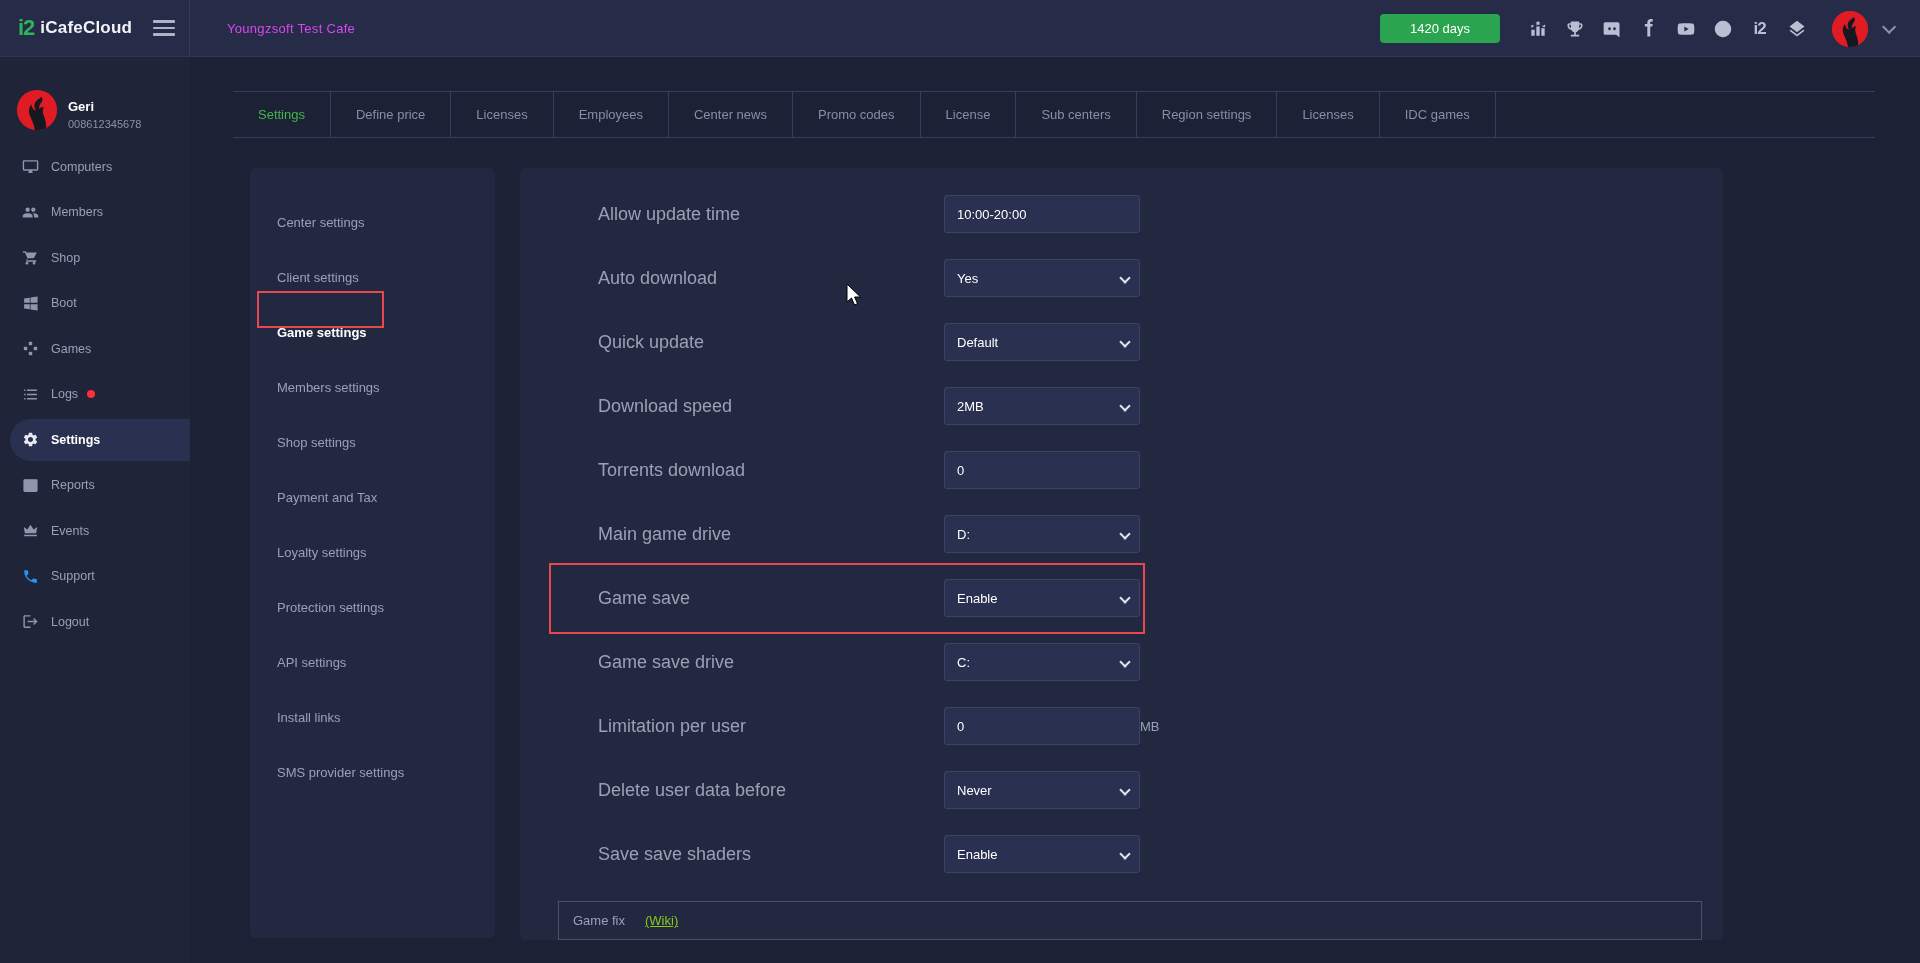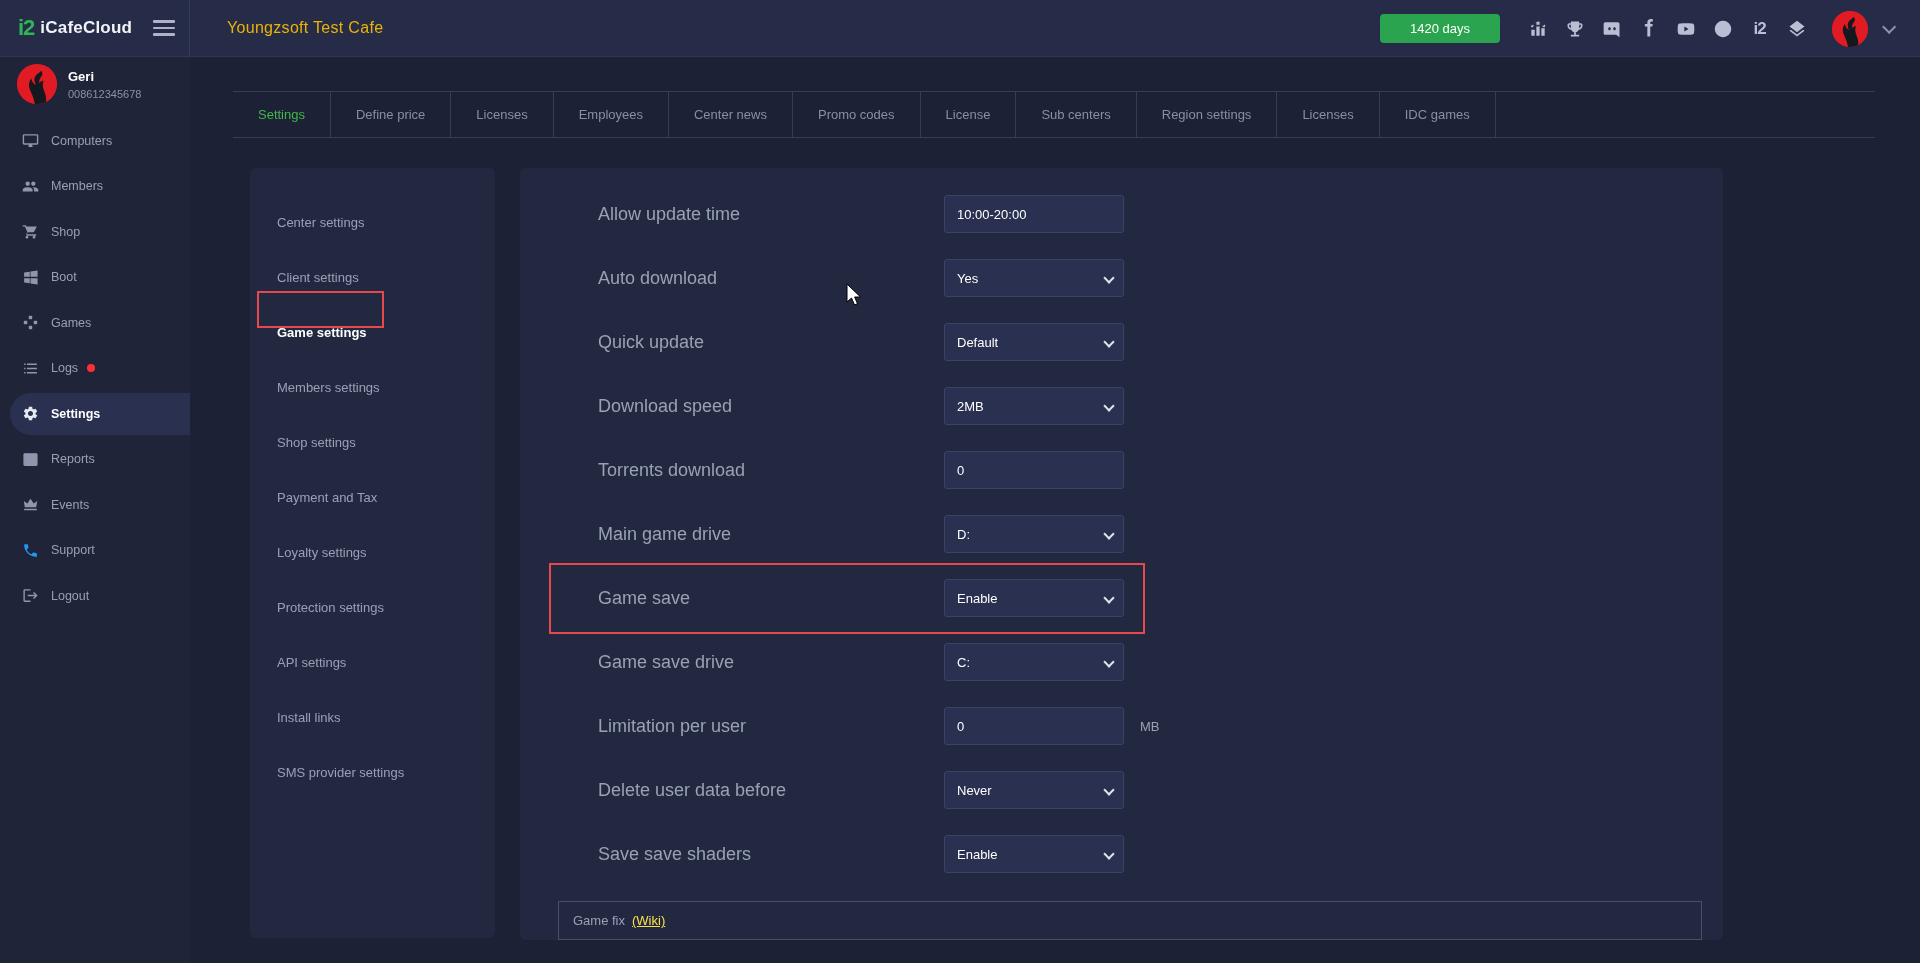--- a/index.html
+++ b/index.html
@@ -6,33 +6,33 @@
   html,body { width:1920px; height:963px; overflow:hidden; }
   body { font-family:"Liberation Sans", sans-serif; background:#1c2136; color:#fff; position:relative; }
 
   
   .topbar { position:absolute; top:0; left:0; width:1920px; height:57px; background:#262c47; border-bottom:1px solid #303654; display:flex; align-items:center; z-index:5; }
   .brand-area { width:190px; height:100%; display:flex; align-items:center; padding:0 0 0 18px; border-right:1px solid #343a5a; position:relative; }
   .logo-mark { color:#2fb457; font-weight:800; font-size:22px; letter-spacing:-1px; margin-right:6px; }
   .logo-text { color:#f2f3f8; font-weight:700; font-size:17px; letter-spacing:.2px; }
   .hamburger { position:absolute; right:14px; top:20px; width:22px; cursor:pointer; }
   .hamburger span { display:block; height:2.5px; background:#aeb3c7; margin-bottom:4px; border-radius:1px; }
-  .cafe-title { margin-left:37px; font-size:16px; color:#eab308; letter-spacing:.3px;text-align:right; }
+  .cafe-title { margin-left:37px; font-size:13px; color:#d946ef; letter-spacing:.3px;text-align:right; }
   .topbar-right { position:absolute; right:28px; top:0; height:57px; display:flex; align-items:center; gap:14px; }
   .days-badge { background:#2aa44e; color:#fff; font-size:13px; padding:7px 30px; border-radius:4px; margin-right:12px; }
   .hicon { width:23px; height:23px; display:flex; align-items:center; justify-content:center; color:#b9bfd3; cursor:pointer; }
   .hicon svg { width:20px; height:20px; fill:#b9bfd3; }
   .i2mark { font-weight:800; font-size:17px; color:#b9bfd3; letter-spacing:-1px; }
   .avatar { width:36px; height:36px; border-radius:50%; background:#e01b24; overflow:hidden; position:relative; margin-left:10px; cursor:pointer; flex:none; }
   .avatar svg, .uavatar svg { position:absolute; inset:0; }
   .chev-small { width:10px; height:10px; border-right:2px solid #8b91a6; border-bottom:2px solid #8b91a6; transform:rotate(45deg) translateY(-3px); cursor:pointer; }
 
   
   .sidebar { position:absolute; top:57px; left:0; width:190px; height:906px; background:#1f2439; z-index:4; }
-  .user-block { display:flex; align-items:center; padding:7px 0 14px 17px; }
+  .user-block { display:flex; align-items:flex-end; padding:33px 0 14px 17px; }
   .uavatar { width:40px; height:40px; border-radius:50%; background:#e01b24; position:relative; overflow:hidden; flex:none; }
   .uinfo { margin-left:11px; }
   .uname { font-size:13px; font-weight:700; color:#fff; }
   .uphone { font-size:11px; color:#8b91a6; margin-top:4px; }
   .nav-item { position:relative; height:45.5px; display:flex; align-items:center; padding-left:22px; color:#98a0b5; font-size:12.5px; cursor:pointer; }
   .nav-item svg { width:17px; height:17px; fill:#8f96ad; margin-right:12px; flex:none; }
   .nav-item.active { color:#fff; font-weight:700; }
   .nav-item.active svg { fill:#e8eaf2; }
   .nav-item.active::before { content:""; position:absolute; left:10px; right:0; top:2px; bottom:2px; background:#2a3050; border-radius:24px 0 0 24px; z-index:-1; }
   .nav-item { z-index:0; }
@@ -47,29 +47,29 @@
 
   .panel { position:absolute; background:#222840; border-radius:6px; }
   .settings-nav { left:60px; top:111px; width:245px; height:770px; padding-top:7px; }
   .snav-item { height:55px; display:flex; align-items:flex-end; padding-left:27px; font-size:13px; color:#99a0b6; cursor:pointer; }
   .snav-item.active { color:#fff; font-weight:700; }
   .nav-annotation { position:absolute; left:7px; top:123px; width:127px; height:37px; border:2px solid #e8474e; }
 
   .form-panel { left:330px; top:111px; width:1203px; height:772px; padding-top:14px; overflow:hidden; }
   .form-row { position:relative; height:64px; display:flex; align-items:center; padding-left:42px; }
   .form-label { font-size:18px; color:#9aa1b6;margin-left:36px; }
-  .control { position:absolute; left:424px; top:13px; width:180px; height:38px; background:#293050; border:1px solid #3b4266; border-radius:3px; color:#fff; font-size:13px; font-family:"Liberation Sans", sans-serif; }
+  .control { position:absolute; left:424px; top:13px; width:196px; height:38px; background:#293050; border:1px solid #3b4266; border-radius:3px; color:#fff; font-size:13px; font-family:"Liberation Sans", sans-serif; }
   input.control { padding:0 12px; outline:none; }
   .select { display:flex; align-items:center; padding:8px 12px; cursor:pointer; }
   .select .chev { position:absolute; right:10px; top:14px; width:8px; height:8px; border-right:2px solid #dfe2ee; border-bottom:2px solid #dfe2ee; transform:rotate(45deg); }
   .suffix { position:absolute; left:620px; font-size:13px; color:#9aa1b6; }
   .row-annotation { position:absolute; left:29px; top:-3px; width:596px; height:71px; border:2px solid #e8474e; z-index:2; pointer-events:none; }
   .gamefix-box { position:absolute; left:38px; top:733px; width:1144px; height:39px; border:1px solid #4b5069; display:flex; align-items:center; padding-left:14px; font-size:13px; }
   .gamefix-label { color:#9aa1b6; }
-  .gamefix-link { color:#fde047; margin-left:7px; cursor:pointer;text-decoration:underline; }
+  .gamefix-link { color:#84cc16; margin-left:20px; cursor:pointer;text-decoration:underline; }
 
   .cursor { position:absolute; left:846px; top:283px; z-index:50; pointer-events:none; }
 </style>
 </head>
 <body>
 
 <header class="topbar">
   <div class="brand-area">
     <span class="logo-mark">i2</span>
     <span class="logo-text">iCafeCloud</span>

